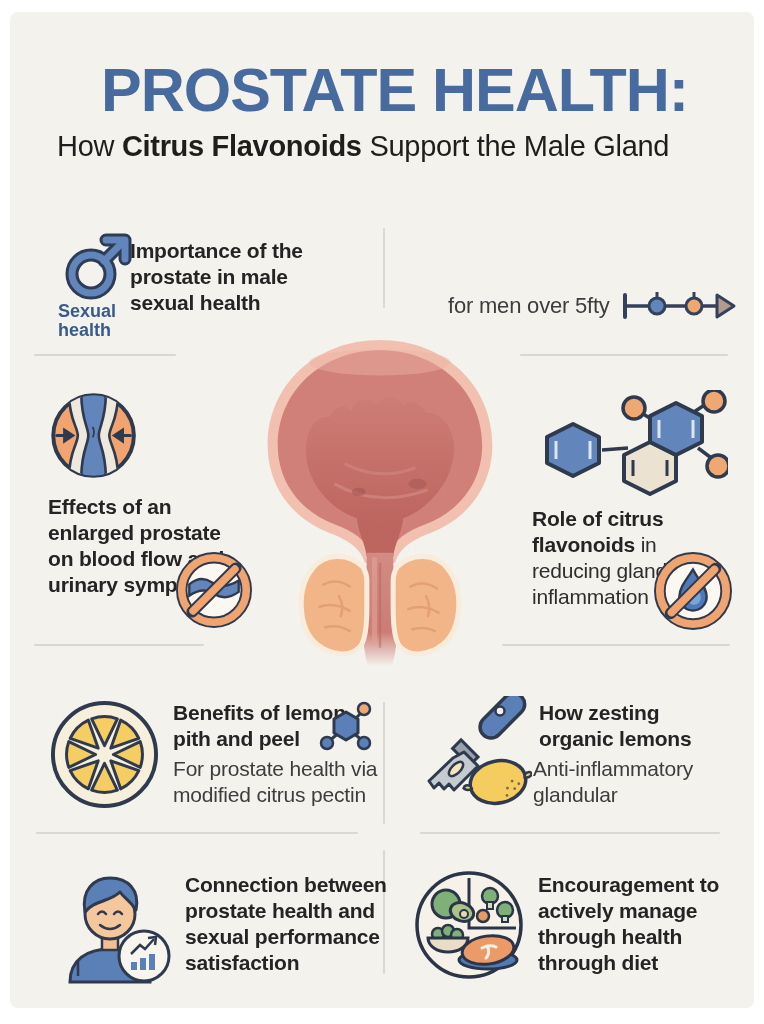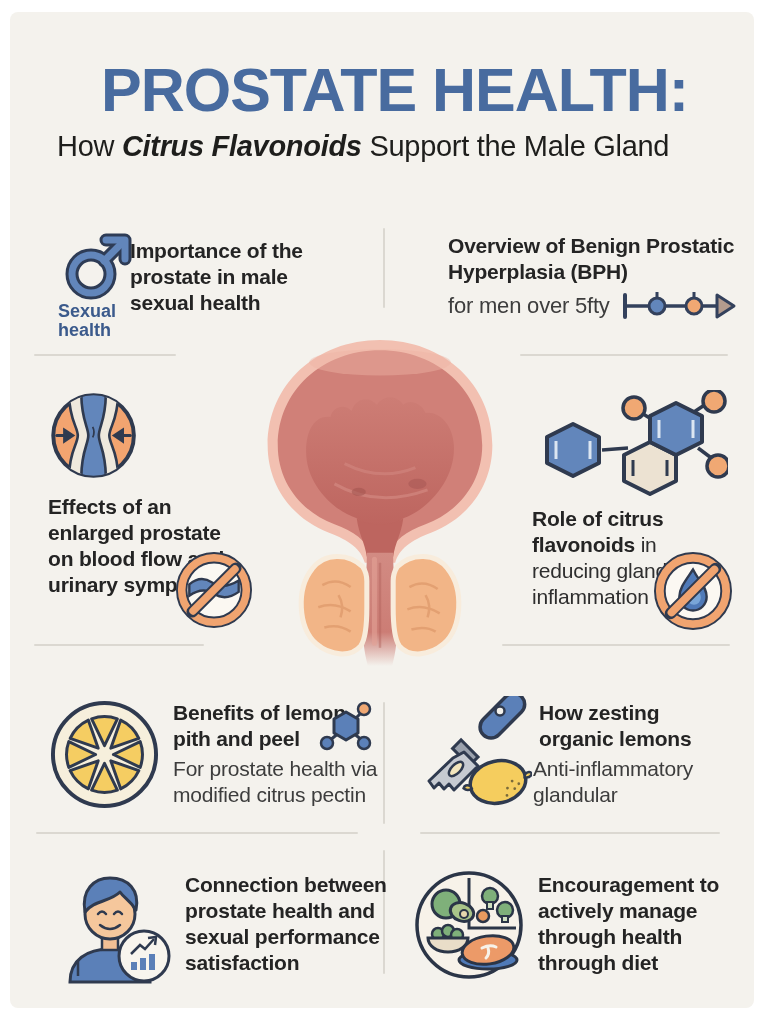--- a/index.html
+++ b/index.html
@@ -12,21 +12,21 @@
     background:#f4f2ed;border-radius:8px;
   }
   .abs{position:absolute;}
   .title{
     font-size:61px;font-weight:700;letter-spacing:-1px;line-height:1;
     color:#486b9f;white-space:nowrap;
   }
   .subtitle{
     font-size:29px;font-weight:400;color:#1e1e1c;letter-spacing:-0.3px;white-space:nowrap;
   }
-  .subtitle b{font-weight:700;font-style:italic;}
+  .subtitle b{font-weight:700;}
   .h-bold{
     font-size:21px;font-weight:700;color:#242424;line-height:1.24;letter-spacing:-0.2px;
   }
   .h-reg{
     font-size:21px;font-weight:400;color:#3d3d3d;line-height:1.24;letter-spacing:-0.2px;
   }
   .h-bold .reg{font-weight:400;color:#2e2e2e;}
   .icon-caption{
     font-size:18px;font-weight:700;color:#3b5a8c;line-height:1.05;width:78px;
   }
@@ -54,21 +54,20 @@
         <path d="M46,37 L65,18"></path>
         <path d="M48,16 L67,16 L67,35"></path>
       </g>
     </svg>
     <div class="icon-caption">Sexual health</div>
   </div>
   <div class="abs h-bold" style="left:120px;top:226px;width:200px;">Importance of the prostate in male sexual health</div>
 
   <div class="abs divider-v" style="left:373px;top:216px;height:80px;"></div>
 
-  <div class="abs h-bold" style="left:438px;top:221px;width:296px;">Overview of Benign Prostatic Hyperplasia (BPH)</div>
   <div class="abs" style="left:438px;top:275px;display:flex;align-items:center;gap:10px;text-align:right;">
     <span class="h-reg" style="font-size:22px;">for men over 5fty</span>
     <svg width="118" height="38" viewBox="0 0 118 38">
       <line x1="5" y1="8" x2="5" y2="30" stroke="#33415c" stroke-width="4" stroke-linecap="round"></line>
       <line x1="5" y1="19" x2="96" y2="19" stroke="#33415c" stroke-width="3.5"></line>
       <line x1="37" y1="5" x2="37" y2="12" stroke="#33415c" stroke-width="3"></line>
       <line x1="74" y1="5" x2="74" y2="12" stroke="#33415c" stroke-width="3"></line>
       <circle cx="37" cy="19" r="8" fill="#6286bb" stroke="#33415c" stroke-width="3"></circle>
       <circle cx="74" cy="19" r="8" fill="#f0a873" stroke="#33415c" stroke-width="3"></circle>
       <path d="M97,8 L114,19 L97,30 Z" fill="#b39b8d" stroke="#33415c" stroke-width="3" stroke-linejoin="round"></path>

